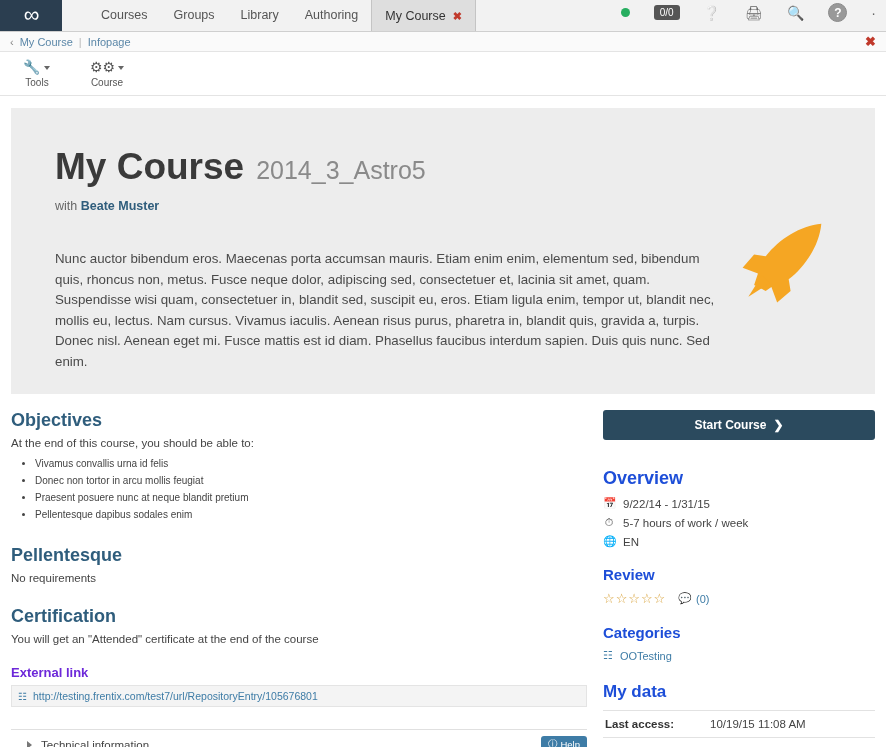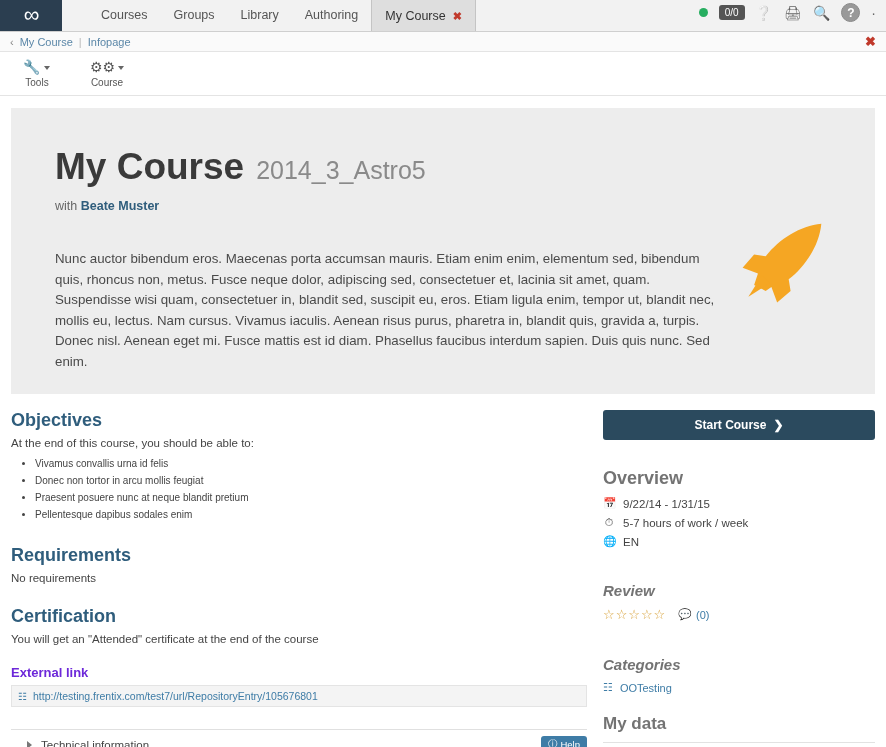--- a/index.html
+++ b/index.html
@@ -59,21 +59,21 @@
   }
   .navtab .closex {
     color: #c0392b;
     font-size: 11px;
     font-weight: bold;
   }
   .topright {
     margin-left: auto;
     display: flex;
     align-items: center;
-    gap: 11px;
+    gap: 24px;
     padding: 0 10px 5px 0;
     height: 32px;
   }
   .greendot {
     width: 9px; height: 9px; border-radius: 50%;
     background: #27ae60;
     display: inline-block;
   }
   .chatbadge {
     background: #555;
@@ -282,25 +282,25 @@
     border-radius: 3px;
     cursor: pointer;
     margin-bottom: 28px;
     display: flex;
     align-items: center;
     justify-content: center;
     gap: 7px;
   }
   .rh {
     font-size: 18px;
-    color: #737373;
+    color: #1d4ed8;
     font-weight: bold;
     margin: 0 0 8px 0;
   }
-  .rh.small { font-size: 15px; margin-top: 34px; font-style: italic; }
+  .rh.small { font-size: 15px; margin-top: 18px; }
   .ovline {
     display: flex;
     align-items: center;
     gap: 8px;
     font-size: 11.5px;
     color: #444;
     margin-bottom: 6px;
   }
   .ovline .oi { color: #555; width: 12px; font-size: 11px; text-align: center; }
   .stars { color: #d8a23a; font-size: 13px; letter-spacing: 1px; }
@@ -403,21 +403,21 @@
   <div class="col-left">
     <h2 class="sect">Objectives</h2>
     <p class="ptext">At the end of this course, you should be able to:</p>
     <ul class="bullets">
       <li>Vivamus convallis urna id felis</li>
       <li>Donec non tortor in arcu mollis feugiat</li>
       <li>Praesent posuere nunc at neque blandit pretium</li>
       <li>Pellentesque dapibus sodales enim</li>
     </ul>
 
-    <h2 class="sect mt">Requirements</h2>
+    <h2 class="sect mt">Pellentesque</h2>
     <p class="ptext">No requirements</p>
 
     <h2 class="sect mt">Certification</h2>
     <p class="ptext">You will get an "Attended" certificate at the end of the course</p>
 
     <h3 class="sub3">External link</h3>
     <div class="linkbox">
       <span class="licon">☷</span>
       <a href="#">http://testing.frentix.com/test7/url/RepositoryEntry/105676801</a>
     </div>

